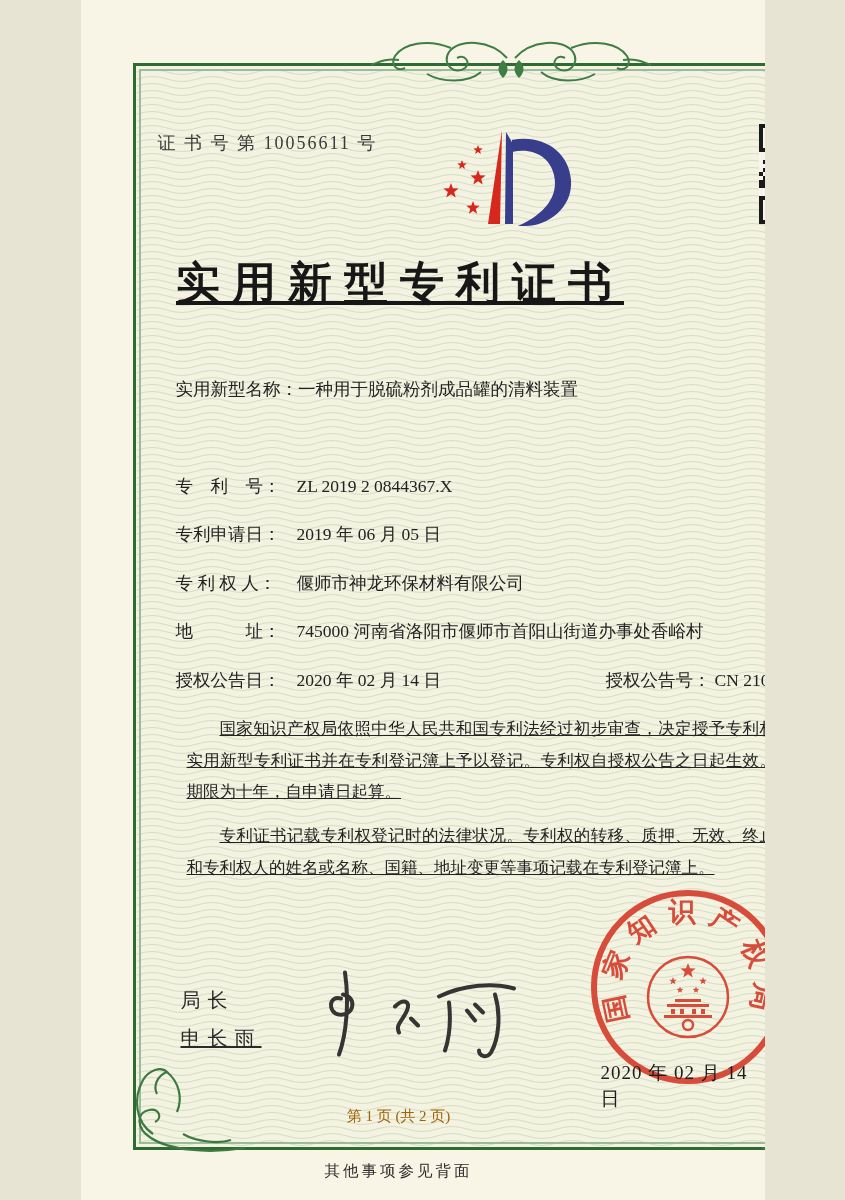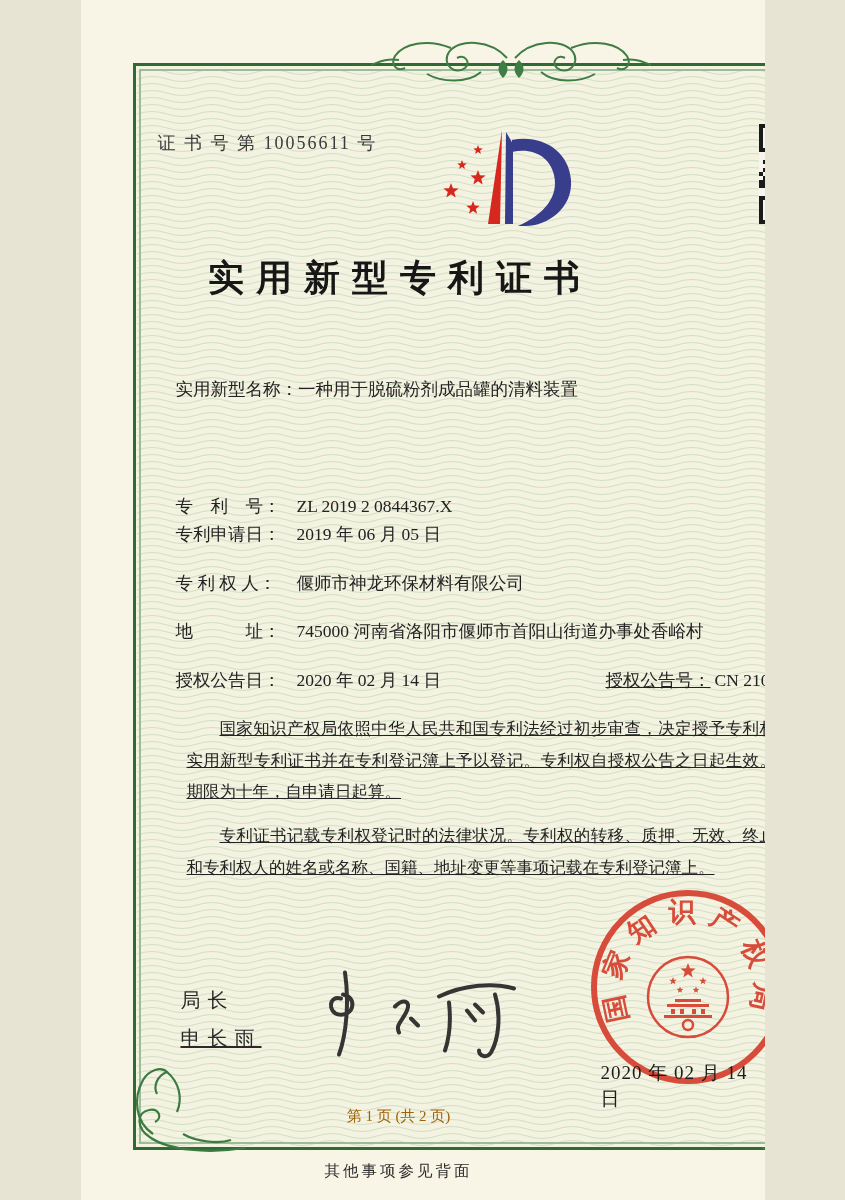--- a/index.html
+++ b/index.html
@@ -10,25 +10,25 @@
   }
   .interior{position:absolute;left:55px;top:66px;width:735px;height:1081px;background:#f4f2e0;}
   .guilloche{position:absolute;left:56px;top:67px;width:733px;height:1079px;}
   .frame-outer{position:absolute;left:52px;top:63px;width:735px;height:1081px;border:3px solid #2e6b33;}
   .frame-inner{position:absolute;inset:3px;border:2px solid #9cbc99;}
   .flourish{position:absolute;}
   .cert-number{position:absolute;left:77px;top:131px;font-size:18px;letter-spacing:2px;color:#3a3a3a;}
   .logo{position:absolute;left:340px;top:118px;width:180px;height:120px;}
   .qr{position:absolute;left:678px;top:124px;width:100px;height:100px;}
   .title{position:absolute;left:0;right:45px;top:254px;text-align:center;
-         font-size:36px;font-weight:bold;letter-spacing:12px;color:#171717;margin:0;}
+         font-size:44px;font-weight:bold;letter-spacing:12px;color:#171717;margin:0;text-decoration:underline;}
   .field-row{position:absolute;left:95px;font-size:17.5px;white-space:nowrap;color:#222;}
   .flabel{display:inline-block;min-width:121px;}
   .grant-no{position:absolute;left:430px;top:0;}
-  .grant-no .flabel{min-width:0;margin-right:4px;text-decoration:underline;}
+  .grant-no .flabel{min-width:0;margin-right:4px;}
   .body-text{position:absolute;left:94px;top:701px;width:664px;font-size:16.5px;
              line-height:1.92;text-align:justify;color:#232323;}
   .body-text p{margin:12px;text-indent:2em;text-decoration:underline;}
   .sig-title{position:absolute;left:100px;top:987px;font-size:20px;letter-spacing:7px;color:#2a2a2a;}
   .sig-name{position:absolute;left:100px;top:1025px;font-size:20px;letter-spacing:7px;color:#2a2a2a;text-decoration:underline;}
   .sig-hand{position:absolute;left:218px;top:952px;width:250px;height:120px;}
   .seal{position:absolute;left:505px;top:885px;width:204px;height:204px;opacity:.93;}
   .seal-date{position:absolute;left:520px;top:1060px;font-size:19px;letter-spacing:1px;color:#1d1d1d;}
   .page-line{position:absolute;left:0;right:48px;top:1107px;text-align:center;font-size:15px;color:#a16207;}
   .back-note{position:absolute;left:0;right:48px;top:1161px;text-align:center;font-size:15.5px;color:#2d2d2d;letter-spacing:3px;}
@@ -431,21 +431,21 @@
       <rect x="0" y="72" width="28" height="28" fill="#1a1a1a"></rect>
       <rect x="4" y="76" width="20" height="20" fill="#f8f6ec"></rect>
       <rect x="8" y="80" width="12" height="12" fill="#1a1a1a"></rect>
     </svg>
 
   <h1 class="title">实用新型专利证书</h1>
 
   <div class="field-row" style="top:377px">
     <span class="flabel">实用新型名称：</span><span class="fvalue">一种用于脱硫粉剂成品罐的清料装置</span>
   </div>
-  <div class="field-row" style="top:494px">
+  <div class="field-row" style="top:474px">
     <span class="flabel">专　利　号：</span><span class="fvalue">ZL 2019 2 0844367.X</span>
   </div>
   <div class="field-row" style="top:522px">
     <span class="flabel">专利申请日：</span><span class="fvalue">2019 年 06 月 05 日</span>
   </div>
   <div class="field-row" style="top:571px">
     <span class="flabel">专 利 权 人：</span><span class="fvalue">偃师市神龙环保材料有限公司</span>
   </div>
   <div class="field-row" style="top:619px">
     <span class="flabel">地　　　址：</span><span class="fvalue">745000 河南省洛阳市偃师市首阳山街道办事处香峪村</span>

